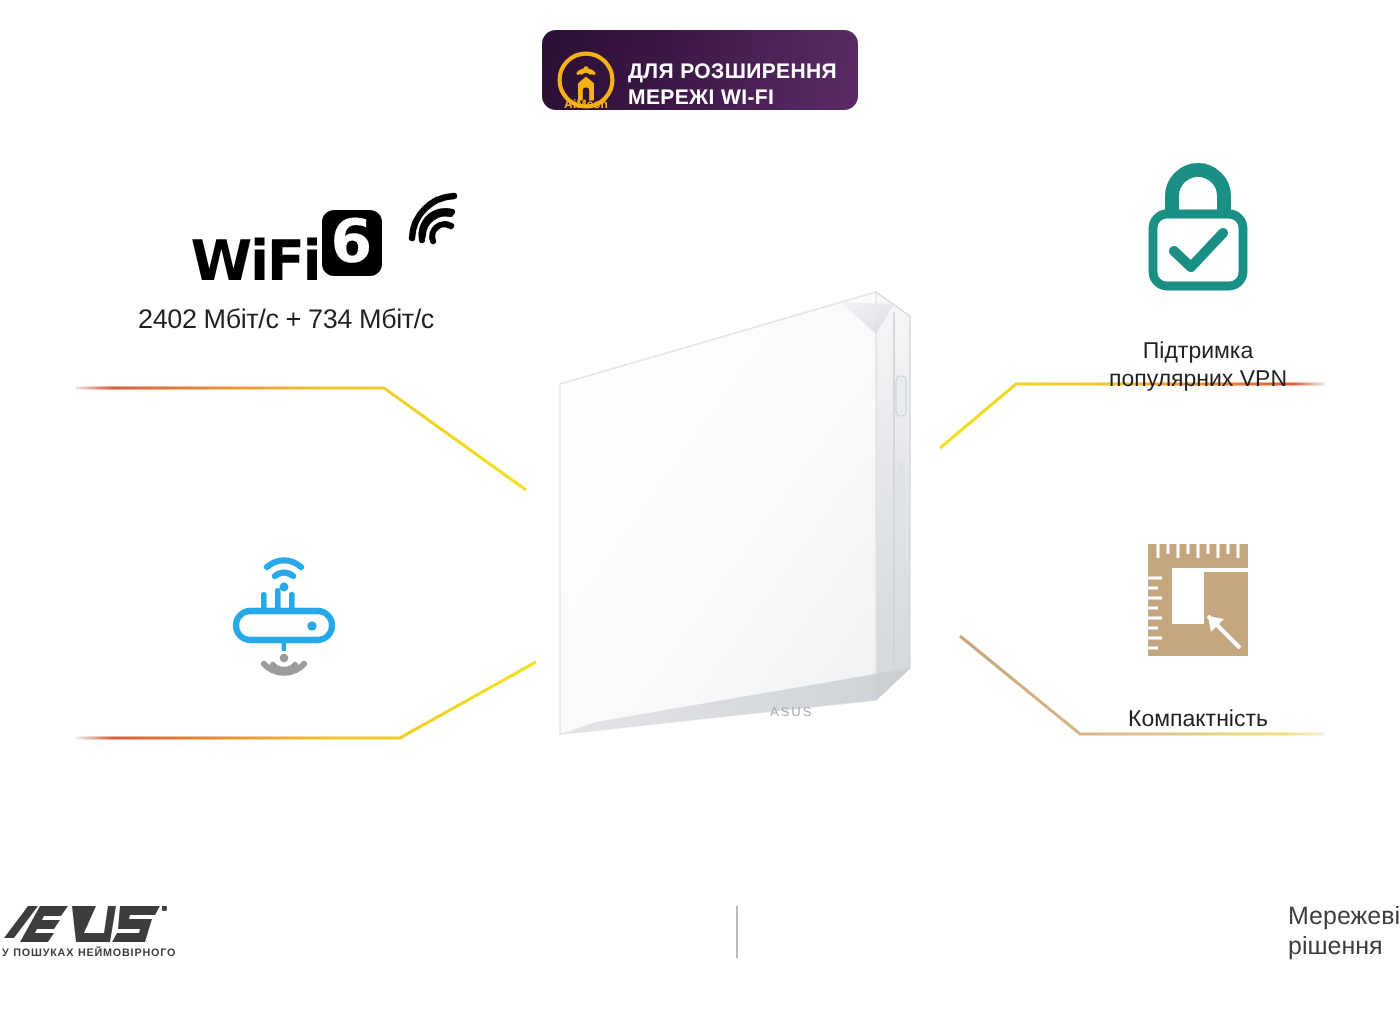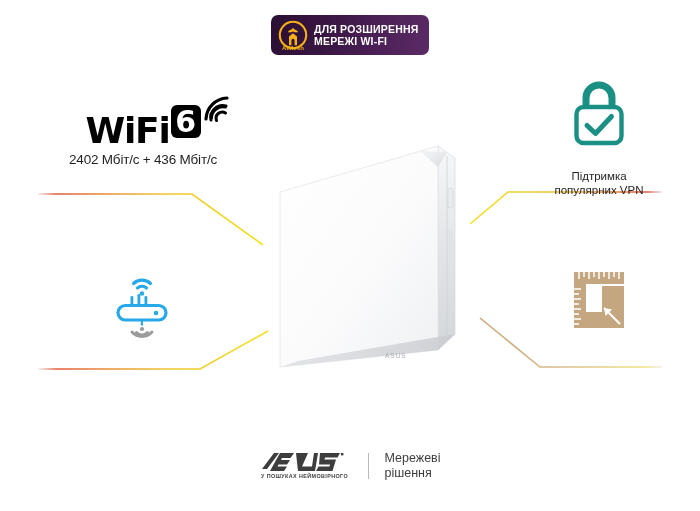--- a/index.html
+++ b/index.html
@@ -22,21 +22,21 @@
   
   .aimesh-badge {
     position: absolute;
     left: 271px;
     top: 15px;
     width: 158px;
     height: 40px;
     border-radius: 7px;
     background: linear-gradient(100deg, #2b0f33 0%, #3a1744 38%, #4c2157 68%, #5b2a66 100%);
     display: flex;
-    align-items: center;
+    align-items: flex-end;
     padding: 0 6px 0 7px;
     box-sizing: border-box;
   }
   .aimesh-logo {
     width: 30px;
     height: 30px;
     flex: 0 0 30px;
     position: relative;
   }
   .aimesh-text {
@@ -87,21 +87,21 @@
   }
   .wifi6-logo {
     position: relative;
     height: 50px;
     display: flex;
     align-items: center;
     justify-content: center;
   }
   .wifi6-word {
     font-family: "DejaVu Sans", sans-serif;
-    font-size: 36px;
+    font-size: 28px;
     font-weight: bold;
     color: #000000;
     letter-spacing: -1.2px;
     line-height: 36px;
     margin-top: 20px;
   }
   .wifi6-six {
     display: inline-block;
     background: #000000;
     color: #ffffff;
@@ -145,21 +145,21 @@
 
   
   .footer {
     position: absolute;
     left: 0;
     top: 438px;
     width: 700px;
     height: 55px;
     display: flex;
     align-items: center;
-    justify-content: center;
+    justify-content: space-between;
   }
   .asus-mark { width: 92px; height: 30px; position: relative; }
   .footer-div {
     width: 1px;
     height: 26px;
     background: #b9b9b9;
     margin: 0 16px;
   }
   .footer-text {
     font-size: 12.5px;
@@ -235,21 +235,21 @@
     <div class="wifi6-logo">
       <span class="wifi6-word">WiFi</span>
         <span class="wifi6-six">6</span>
       <svg class="wifi6-arcs" viewBox="0 0 30 30" xmlns="http://www.w3.org/2000/svg">
         <path d="M 4 25 A 22 22 0 0 1 25 4" fill="none" stroke="#000000" stroke-width="3.2" stroke-linecap="round"></path>
         <path d="M 5.5 25.5 A 15.5 15.5 0 0 1 24.5 10.5" fill="none" stroke="#000000" stroke-width="3.2" stroke-linecap="round" transform="translate(1.5,1.5) scale(0.72) translate(6,6)"></path>
         <path d="M 9 26 A 12 12 0 0 1 24 12" fill="none" stroke="#000000" stroke-width="3.1" stroke-linecap="round"></path>
         <path d="M 14.5 26.5 A 6.2 6.2 0 0 1 23.5 19" fill="none" stroke="#000000" stroke-width="3.1" stroke-linecap="round"></path>
       </svg>
     </div>
-    <div class="wifi6-speed">2402 Мбіт/с + 436 Мбіт/с</div>
+    <div class="wifi6-speed">2402 Мбіт/с + 734 Мбіт/с</div>
   </div>
 
   <div class="feature vpn-block">
     <div class="icon-wrap">
       <svg width="62" height="72" viewBox="0 0 62 72" xmlns="http://www.w3.org/2000/svg">
 
         <path d="M 18 31 L 18 20 A 13 13 0 0 1 44 20 L 44 31" fill="none" stroke="#1a8f84" stroke-width="7" stroke-linecap="butt"></path>
 
         <rect x="8.5" y="29" width="45" height="36" rx="7" ry="7" fill="#ffffff" stroke="#1a8f84" stroke-width="4.4"></rect>
 
@@ -312,20 +312,21 @@
           <line x1="6" y1="51" x2="13" y2="51"></line>
           <line x1="6" y1="56" x2="11" y2="56"></line>
         </g>
 
         <path d="M 34 18 L 56 18 L 56 60 L 18 60 L 18 44 L 34 44 Z" fill="#c4a781"></path>
 
         <line x1="52" y1="56" x2="36" y2="40" stroke="#ffffff" stroke-width="2"></line>
         <path d="M 36 40 L 44 41.5 L 37.5 48 Z" fill="#ffffff"></path>
       </svg>
     </div>
+    <div class="caption">Компактність</div>
   </div>
 
   <div class="product">
     <svg width="230" height="250" viewBox="0 0 230 250" xmlns="http://www.w3.org/2000/svg">
       <defs>
         <linearGradient id="faceGrad" x1="0" y1="0" x2="1" y2="1">
           <stop offset="0%" stop-color="#ffffff"></stop>
           <stop offset="55%" stop-color="#fbfbfc"></stop>
           <stop offset="100%" stop-color="#eef0f2"></stop>
         </linearGradient>

